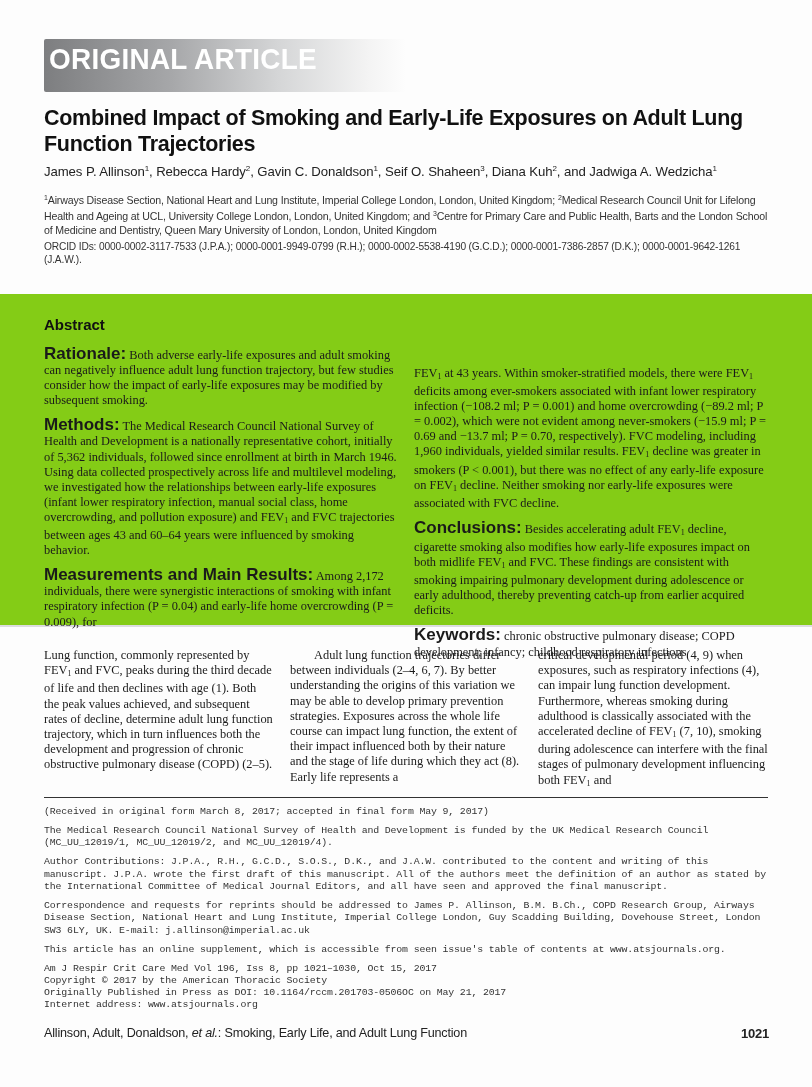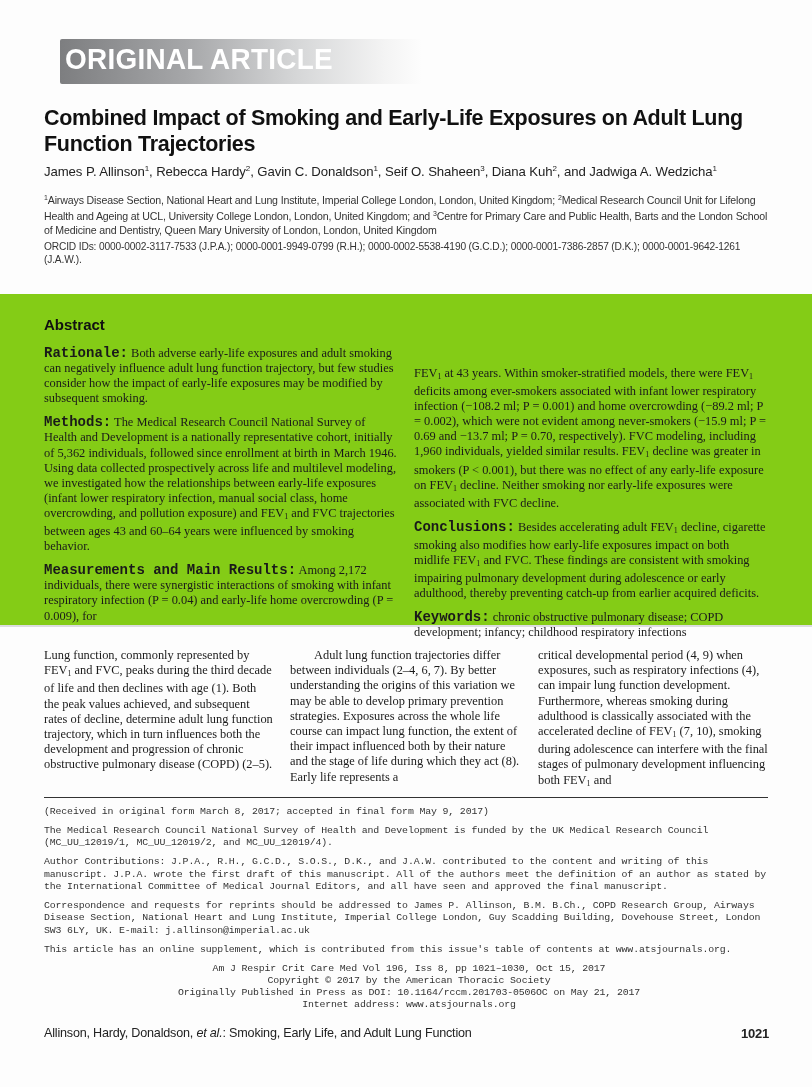--- a/index.html
+++ b/index.html
@@ -1,20 +1,20 @@
 <!DOCTYPE html>
 <html><head>
 <meta charset="utf-8">
 <style>
   * { margin: 0; padding: 0; box-sizing: border-box; }
   html, body { width: 812px; height: 1087px; background: #fdfdfd; overflow: hidden; }
   body { position: relative; font-family: "Liberation Serif", serif; color: #1a1a1a; }
 
   .banner {
-    position: absolute; left: 60px; top: 39px; width: 362px; height: 45px;
+    position: absolute; left: 44px; top: 39px; width: 362px; height: 53px;
     background: linear-gradient(to right, #7d7e80 0%, #a6a7a9 35%, #d5d6d7 65%, #f4f4f4 90%, rgba(253,253,253,0) 100%);
     border-radius: 2px;
   }
   .banner span {
     position: absolute; left: 5px; top: 3px;
     font-family: "Liberation Sans", sans-serif; font-weight: bold;
     font-size: 30px; color: #ffffff; letter-spacing: 0.3px;
     transform: scaleX(0.93); transform-origin: left;
   }
 
@@ -47,39 +47,39 @@
     background: #84cc16; border-bottom: 2px solid #dcdcdf;
   }
   .abs-col { position: absolute; top: 0; width: 354px; font-size: 12.4px; line-height: 15.1px; color: #1a1a1a; }
   .abs-col.left { left: 44px; }
   .abs-col.right { left: 414px; top: 24px; margin-top: 48px; }
   .abs-heading {
     position: absolute; left: 44px; top: 22px;
     font-family: "Liberation Sans", sans-serif; font-weight: bold; font-size: 15px; color: #111;
   }
   .abs-para { margin-bottom: 9px; }
-  .abs-label { font-family: Liberation Mono, monospace; font-weight: bold; font-size: 14px; }
+  .abs-label { font-family: Liberation Sans, sans-serif; font-weight: bold; font-size: 17px; }
   sub.s { font-size: 8px; vertical-align: -2px; }
 
   .body-col { position: absolute; top: 648px; width: 230px; font-size: 12.4px; line-height: 15.2px; color: #1a1a1a; }
   .body-col.c1 { left: 44px; }
   .body-col.c2 { left: 290px; width: 232px; }
   .body-col.c3 { left: 538px; }
   .indent { text-indent: 24px; display: block; }
 
   .rule { position: absolute; left: 44px; top: 797px; width: 724px; height: 1px; background: #333; }
 
   .footnotes {
     position: absolute; left: 44px; top: 806px; width: 730px;
     font-family: Liberation Mono, monospace; font-size: 9.9px; line-height: 12.4px; color: #333;
     letter-spacing: -0.15px;
   }
   .footnotes p { margin-bottom: 6.5px; }
   .citation { margin-top: 2px; }
-  .citation div { line-height: 12px; text-align: center; }
+  .citation div { line-height: 12px; }
 
   .running-footer {
     position: absolute; left: 44px; top: 1026px; width: 725px;
     font-family: "Liberation Sans", sans-serif; font-size: 12.6px; color: #222;
     letter-spacing: -0.2px;
   }
   .page-num {
     position: absolute; right: 0; top: 0; font-weight: bold; font-size: 13px;
   }
 </style>
@@ -133,25 +133,25 @@
   <p><span>critical developmental period (4, 9) when exposures, such as respiratory infections (4), can impair lung function development. Furthermore, whereas smoking during adulthood is classically associated with the accelerated decline of FEV</span><sub class="s">1</sub><span> (7, 10), smoking during adolescence can interfere with the final stages of pulmonary development influencing both FEV</span><sub class="s">1</sub><span> and</span></p>
 </div>
 
 <div class="rule"></div>
 
 <div class="footnotes">
   <p>(Received in original form March 8, 2017; accepted in final form May 9, 2017)</p>
   <p>The Medical Research Council National Survey of Health and Development is funded by the UK Medical Research Council (MC_UU_12019/1, MC_UU_12019/2, and MC_UU_12019/4).</p>
   <p>Author Contributions: J.P.A., R.H., G.C.D., S.O.S., D.K., and J.A.W. contributed to the content and writing of this manuscript. J.P.A. wrote the first draft of this manuscript. All of the authors meet the definition of an author as stated by the International Committee of Medical Journal Editors, and all have seen and approved the final manuscript.</p>
   <p>Correspondence and requests for reprints should be addressed to James P. Allinson, B.M. B.Ch., COPD Research Group, Airways Disease Section, National Heart and Lung Institute, Imperial College London, Guy Scadding Building, Dovehouse Street, London SW3 6LY, UK. E-mail: j.allinson@imperial.ac.uk</p>
-  <p>This article has an online supplement, which is contributed from this issue's table of contents at www.atsjournals.org.</p>
+  <p>This article has an online supplement, which is accessible from seen issue's table of contents at www.atsjournals.org.</p>
   <div class="citation">
     <div>Am J Respir Crit Care Med Vol 196, Iss 8, pp 1021–1030, Oct 15, 2017</div>
     <div>Copyright © 2017 by the American Thoracic Society</div>
     <div>Originally Published in Press as DOI: 10.1164/rccm.201703-0506OC on May 21, 2017</div>
     <div>Internet address: www.atsjournals.org</div>
   </div>
 </div>
 
 <div class="running-footer">
-  <span>Allinson, Hardy, Donaldson, </span><i>et al.</i><span>: Smoking, Early Life, and Adult Lung Function</span>
+  <span>Allinson, Adult, Donaldson, </span><i>et al.</i><span>: Smoking, Early Life, and Adult Lung Function</span>
   <span class="page-num">1021</span>
 </div>
 
 </body></html>

